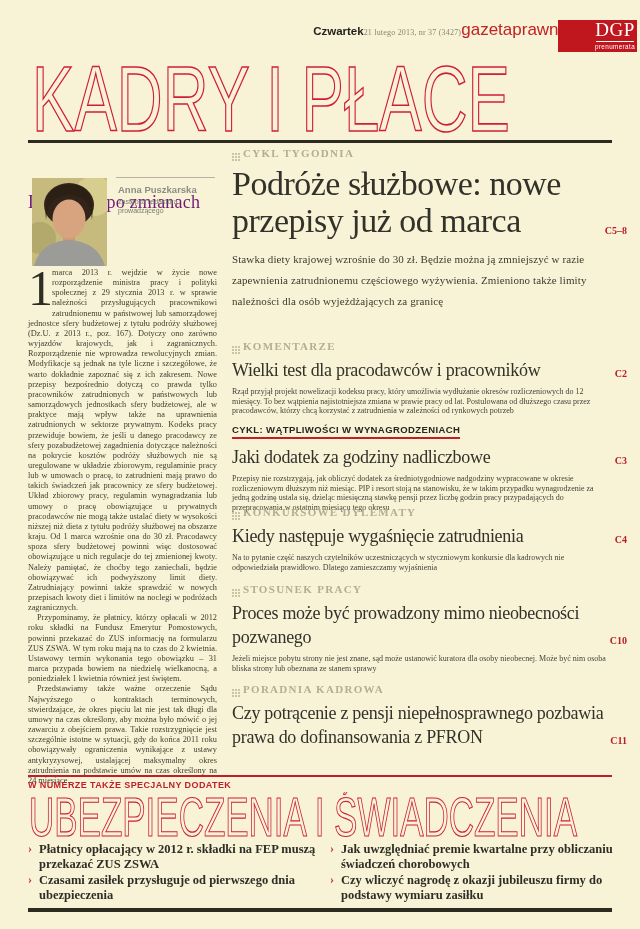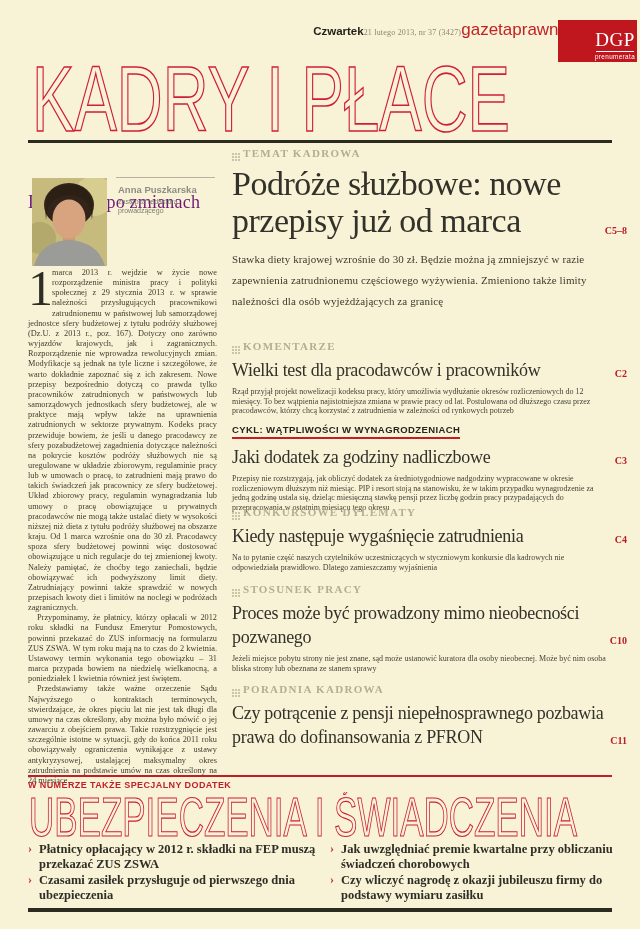--- a/index.html
+++ b/index.html
@@ -4,21 +4,21 @@
 <style>
   html,body{margin:0;padding:0;background:#e8e4d0;}
   .page{position:relative;width:640px;height:929px;background:#f8f3d6;overflow:hidden;
         font-family:"Liberation Serif",serif;color:#33322a;}
 
   
   .dateline{position:absolute;top:20px;right:54px;display:flex;align-items:baseline;white-space:nowrap;}
   .day{font-family:"Liberation Sans",sans-serif;font-weight:bold;font-size:11.5px;color:#211f19;}
   .issue{font-size:8px;color:#8c8470;letter-spacing:.2px;}
   .site{font-family:"Liberation Sans",sans-serif;font-weight:normal;font-size:17px;color:#c22127;}
-  .logo{position:absolute;top:20px;right:3px;width:44px;height:42px;background:#c0161d;color:#fff;
+  .logo{position:absolute;top:20px;right:3px;width:44px;height:32px;background:#c0161d;color:#fff;
         display:flex;flex-direction:column;justify-content:flex-end;text-align:center;padding-left:35px;}
   .logo-main{font-size:19px;line-height:19px;letter-spacing:.5px;}
   .logo-div{height:1px;background:#fff;margin:2px 3px 1px 3px;}
   .logo-sub{font-family:"Liberation Sans",sans-serif;font-size:6.3px;letter-spacing:.4px;padding-bottom:2px;}
 
   
   .masthead-svg{position:absolute;left:30px;top:62px;}
   .masthead-svg text{font-family:"Liberation Sans",sans-serif;fill:none;stroke:#d01d39;stroke-width:1.6px;}
   .masthead-rule{position:absolute;left:28px;top:140px;width:584px;height:3px;background:#2c2b1f;}
 
@@ -111,21 +111,21 @@
     <div class="article">
       <p><span class="dropcap">1</span><span>marca 2013 r. wejdzie w życie nowe rozporządzenie ministra pracy i polityki społecznej z 29 stycznia 2013 r. w sprawie należności przysługujących pracownikowi zatrudnionemu w państwowej lub samorządowej jednostce sfery budżetowej z tytułu podróży służbowej (Dz.U. z 2013 r., poz. 167). Dotyczy ono zarówno wyjazdów krajowych, jak i zagranicznych. Rozporządzenie nie wprowadza rewolucyjnych zmian. Modyfikacje są jednak na tyle liczne i szczegółowe, że warto dokładnie zapoznać się z ich zakresem. Nowe przepisy bezpośrednio dotyczą co prawda tylko pracowników zatrudnionych w państwowych lub samorządowych jednostkach sfery budżetowej, ale w praktyce mają wpływ także na uprawnienia zatrudnionych w sektorze prywatnym. Kodeks pracy przewiduje bowiem, że jeśli u danego pracodawcy ze sfery pozabudżetowej zagadnienia dotyczące należności na pokrycie kosztów podróży służbowych nie są uregulowane w układzie zbiorowym, regulaminie pracy lub w umowach o pracę, to zatrudnieni mają prawo do takich świadczeń jak pracownicy ze sfery budżetowej. Układ zbiorowy pracy, regulamin wynagradzania lub umowy o pracę obowiązujące u prywatnych pracodawców nie mogą także ustalać diety w wysokości niższej niż dieta z tytułu podróży służbowej na obszarze kraju. Od 1 marca wzrośnie ona do 30 zł. Pracodawcy spoza sfery budżetowej powinni więc dostosować obowiązujące u nich regulacje do tej zmienionej kwoty. Należy pamiętać, że choćby tego zaniechali, będzie obowiązywać ich podwyższony limit diety. Zatrudniający powinni także sprawdzić w nowych przepisach kwoty diet i limitów na noclegi w podróżach zagranicznych.</span></p>
       <p>Przypominamy, że płatnicy, którzy opłacali w 2012 roku składki na Fundusz Emerytur Pomostowych, powinni przekazać do ZUS informację na formularzu ZUS ZSWA. W tym roku mają na to czas do 2 kwietnia. Ustawowy termin wykonania tego obowiązku – 31 marca przypada bowiem na niedzielę wielkanocną, a poniedziałek 1 kwietnia również jest świętem.</p>
       <p>Przedstawiamy także ważne orzeczenie Sądu Najwyższego o kontraktach terminowych, stwierdzające, że okres pięciu lat nie jest tak długi dla umowy na czas określony, aby można było mówić o jej zawarciu z obejściem prawa. Takie rozstrzygnięcie jest szczególnie istotne w sytuacji, gdy do końca 2011 roku obowiązywały ograniczenia wynikające z ustawy antykryzysowej, ustalającej maksymalny okres zatrudnienia na podstawie umów na czas określony na 24 miesiące.</p>
     </div>
   </div>
 
   <div class="right-col">
 
     <div class="section s0">
-      <div class="kicker"><span class="grid-icon"></span><span>TEMAT KADROWA</span></div>
+      <div class="kicker"><span class="grid-icon"></span><span>CYKL TYGODNIA</span></div>
       <div class="headline-wrap">
         <div class="headline headline-xl">Podróże służbowe: nowe przepisy już od marca</div>
         <span class="pref">C5–8</span>
       </div>
       <p class="lead">Stawka diety krajowej wzrośnie do 30 zł. Będzie można ją zmniejszyć w razie zapewnienia zatrudnionemu częściowego wyżywienia. Zmieniono także limity należności dla osób wyjeżdżających za granicę</p>
     </div>
 
     <div class="section s1">
       <div class="kicker"><span class="grid-icon"></span><span>KOMENTARZE</span></div>
       <div class="headline-wrap">

